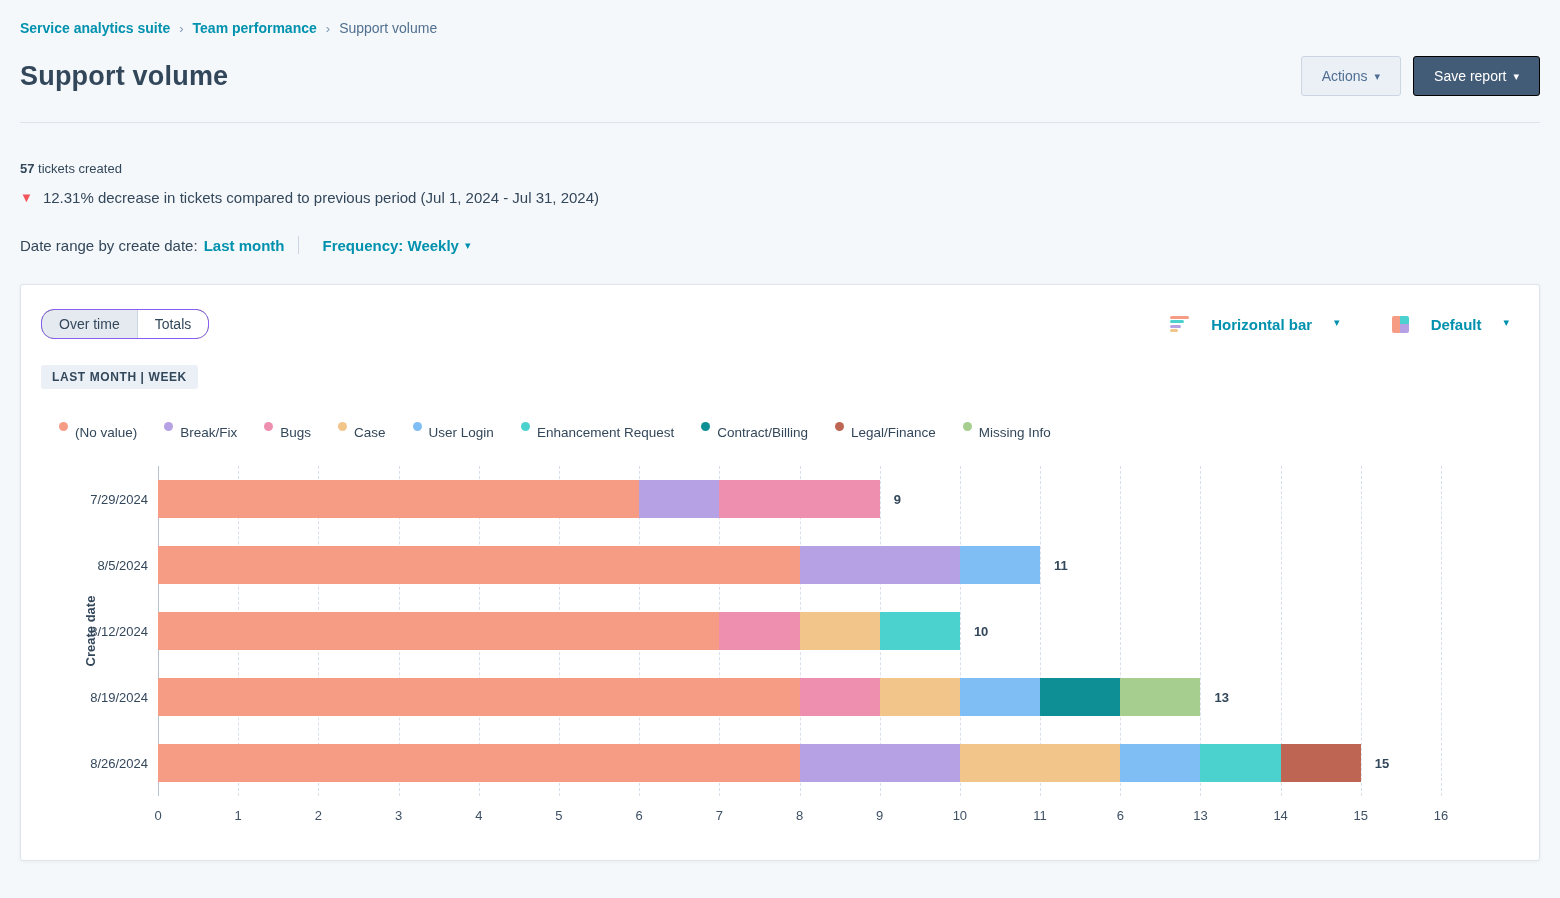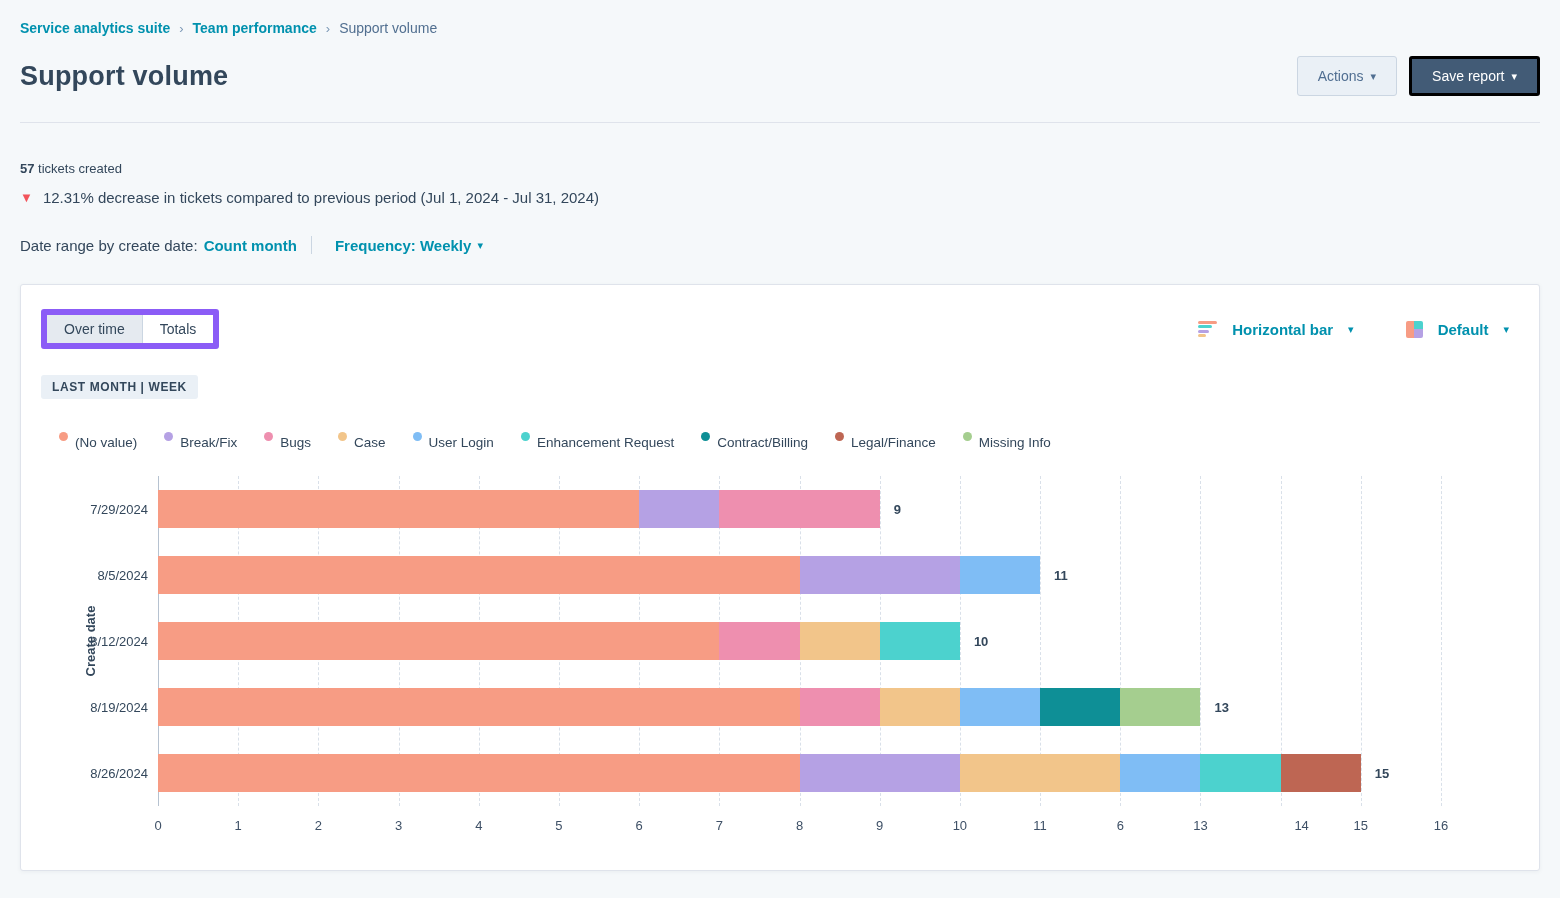--- a/index.html
+++ b/index.html
@@ -15,46 +15,46 @@
   .breadcrumb { padding-top:20px; font-size:14px; display:flex; align-items:center; gap:9px; }
   .crumb-link { color:#0091ae; font-weight:700; cursor:pointer; text-decoration:none; }
   .crumb-current { color:#516f90; }
   .crumb-sep { color:#7c98b6; font-size:13px; }
 
   .title-row { display:flex; align-items:center; margin-top:20px; padding-bottom:26px; border-bottom:1px solid #dfe3eb; }
   .page-title { font-size:27px; font-weight:600; color:#33475b; letter-spacing:.2px; }
   .title-actions { margin-left:auto; display:flex; gap:12px; }
   .btn { font-family:"Liberation Sans", sans-serif; font-size:14px; border-radius:3px; height:40px; padding:0 20px; cursor:pointer; }
   .btn-secondary { background:#eaf0f6; border:1px solid #cbd6e2; color:#506e91; }
-  .btn-primary { background:#425b76; border:3px solid #000000; color:#ffffff; }
+  .btn-primary { background:#425b76; border:1px solid #000000; color:#ffffff; }
   .caret { font-size:11px; margin-left:7px; position:relative; top:-1px; }
 
   
   .summary { margin-top:38px; }
   .headline { font-size:13px; color:#33475b; }
   .headline b { font-weight:700; }
   .delta-row { margin-top:13px; font-size:15px; display:flex; align-items:center; gap:10px; }
   .delta-icon { color:#f2545b; font-size:13px; }
 
   .filters-row { margin-top:30px; font-size:15px; display:flex; align-items:center; }
   .filter-link { color:#0091ae; font-weight:600; margin-left:6px; cursor:pointer; }
   .v-divider { display:inline-block; width:1px; height:18px; background:#cbd6e2; margin:0 14px; }
   .filter-caret { color:#0091ae; font-size:11px; margin-left:6px; }
 
   
   .card { margin-top:30px; background:#fff; border:1px solid #dfe3eb; border-radius:3px;
           box-shadow:0 1px 4px rgba(45,62,80,.06); padding:24px 20px 34px 20px; }
   .card-toolbar { display:flex; align-items:center; }
-  .tab-group { display:flex; border:6px solid #8b5cf6; border-radius:3px; overflow:hidden; background:#000000; }
+  .tab-group { display:flex; border:1px solid #8b5cf6; border-radius:13px; overflow:hidden; background:#000000; }
   .tab { font-family:"Liberation Sans", sans-serif; font-size:14px; color:#33475b; background:#fff; border:none; padding:6px 17px; cursor:pointer; }
   .tab.selected { background:#e5eaf0; }
   .tab + .tab { border-left:1px solid #cbd6e2; }
 
   .chart-controls { margin-left:auto; display:flex; align-items:center; gap:52px; padding-right:10px; }
-  .control { display:flex; align-items:center; gap:15px; cursor:pointer; }
+  .control { display:flex; gap:22px; cursor:pointer; }
   .control-label { color:#0091ae; font-weight:700; font-size:15px; }
   .control-caret { color:#0091ae; font-size:11px; }
   .hbar-icon { width:19px; height:17px; display:flex; flex-direction:column; justify-content:space-between; }
   .hbar-icon span { height:3px; border-radius:1.5px; display:block; }
   .swatch-icon { width:17px; height:17px; border-radius:2px; overflow:hidden; display:grid;
                  grid-template-columns:1fr 1fr; grid-template-rows:1fr 1fr; }
   .swatch-icon .sw-left { grid-row:1 / span 2; }
 
   .period-badge { display:inline-block; margin-top:26px; background:#eaf0f6; color:#33475b;
                   font-size:12px; font-weight:700; letter-spacing:.6px; padding:5px 11px; border-radius:3px; }
@@ -111,21 +111,21 @@
       <b>57</b><span> tickets created</span>
     </div>
     <div class="delta-row">
       <span class="delta-icon">▼</span>
       <span>12.31% decrease in tickets compared to previous period (Jul 1, 2024 - Jul 31, 2024)</span>
     </div>
   </div>
 
   <div class="filters-row">
     <span>Date range by create date:</span>
-    <span class="filter-link">Count month</span>
+    <span class="filter-link">Last month</span>
     <span class="v-divider"></span>
     <span class="filter-link" style="margin-left:9px;">Frequency: Weekly</span>
     <span class="filter-caret">▾</span>
   </div>
 
   <div class="card">
     <div class="card-toolbar">
       <div class="tab-group">
         <button class="tab selected">Over time</button>
         <button class="tab">Totals</button>
@@ -277,20 +277,20 @@
           <span class="x-tick" style="left: 25%;">4</span>
           <span class="x-tick" style="left: 31.25%;">5</span>
           <span class="x-tick" style="left: 37.5%;">6</span>
           <span class="x-tick" style="left: 43.75%;">7</span>
           <span class="x-tick" style="left: 50%;">8</span>
           <span class="x-tick" style="left: 56.25%;">9</span>
           <span class="x-tick" style="left: 62.5%;">10</span>
           <span class="x-tick" style="left: 68.75%;">11</span>
           <span class="x-tick" style="left: 75%;">6</span>
           <span class="x-tick" style="left: 81.25%;">13</span>
-          <span class="x-tick" style="left: 87.5%; margin-left: 21px;">14</span>
+          <span class="x-tick" style="left: 87.5%;">14</span>
           <span class="x-tick" style="left: 93.75%;">15</span>
           <span class="x-tick" style="left: 100%;">16</span>
         </div>
     </div>
   </div>
 
 </div>
 
 </body></html>

